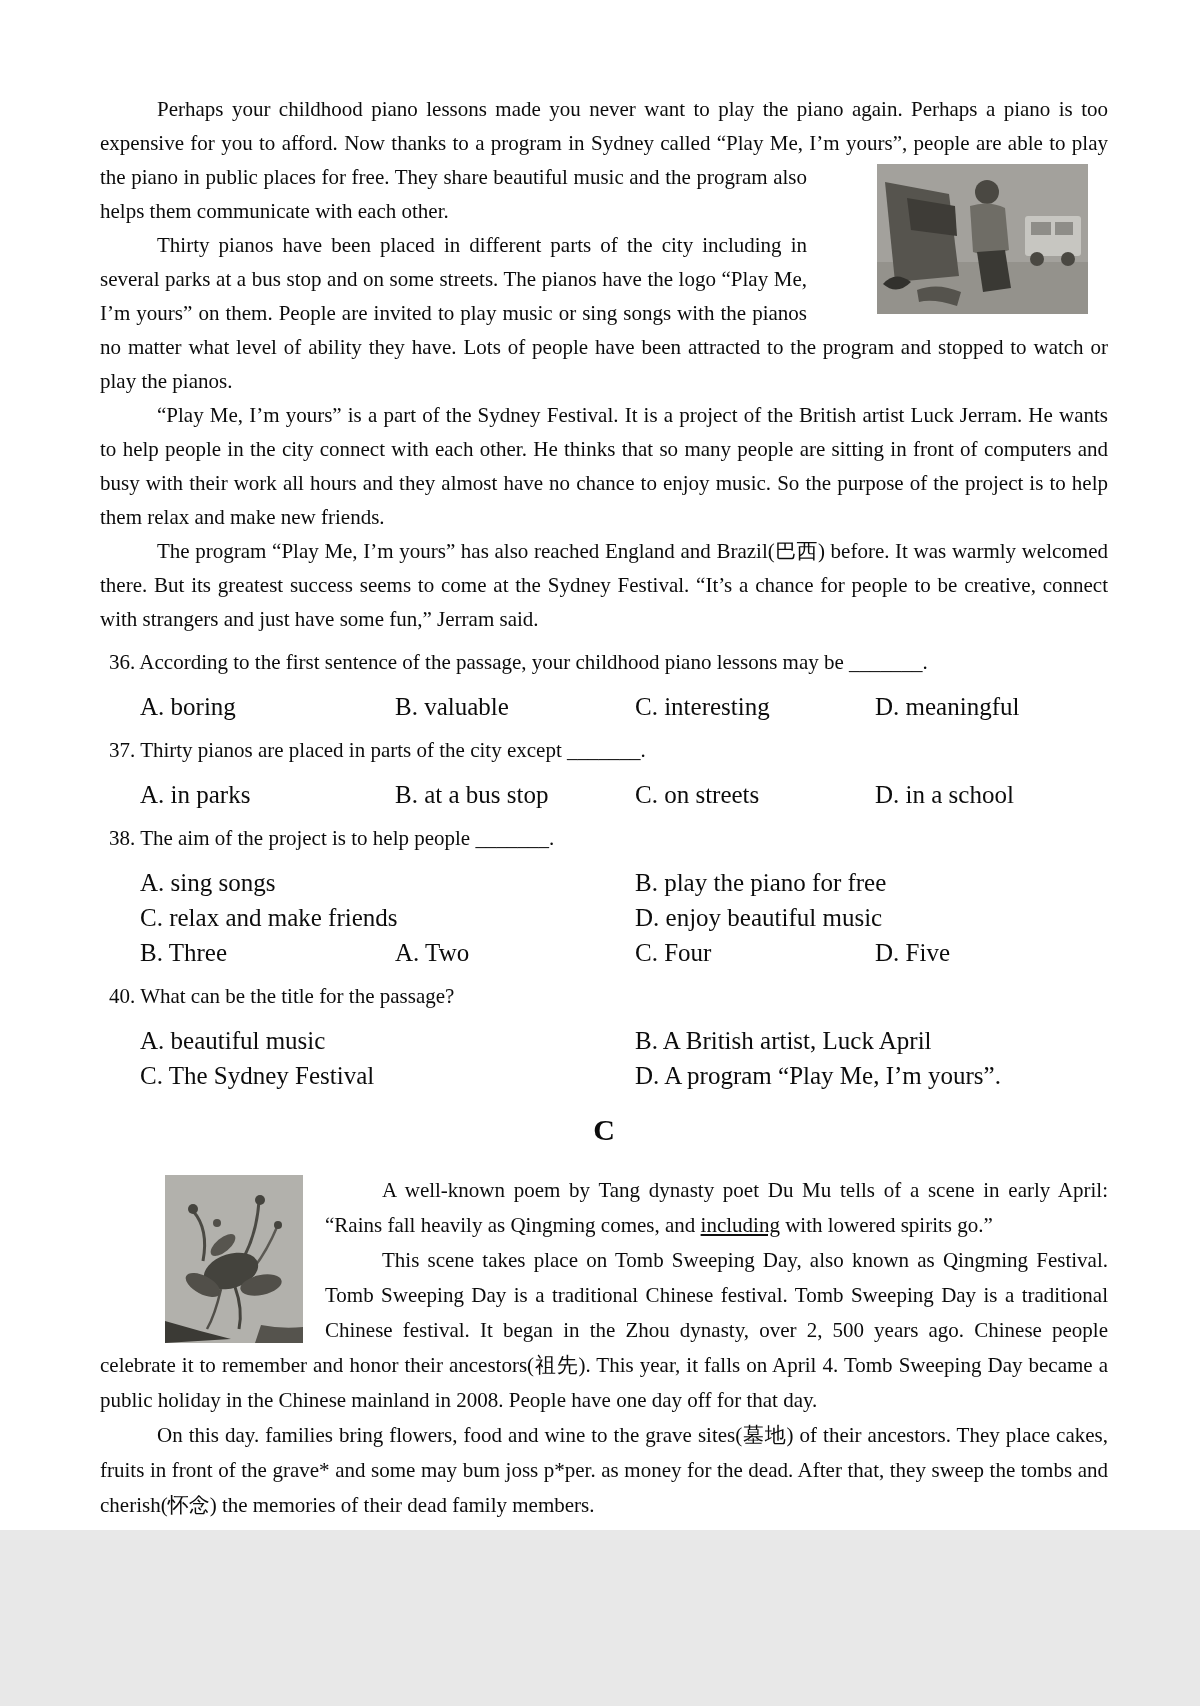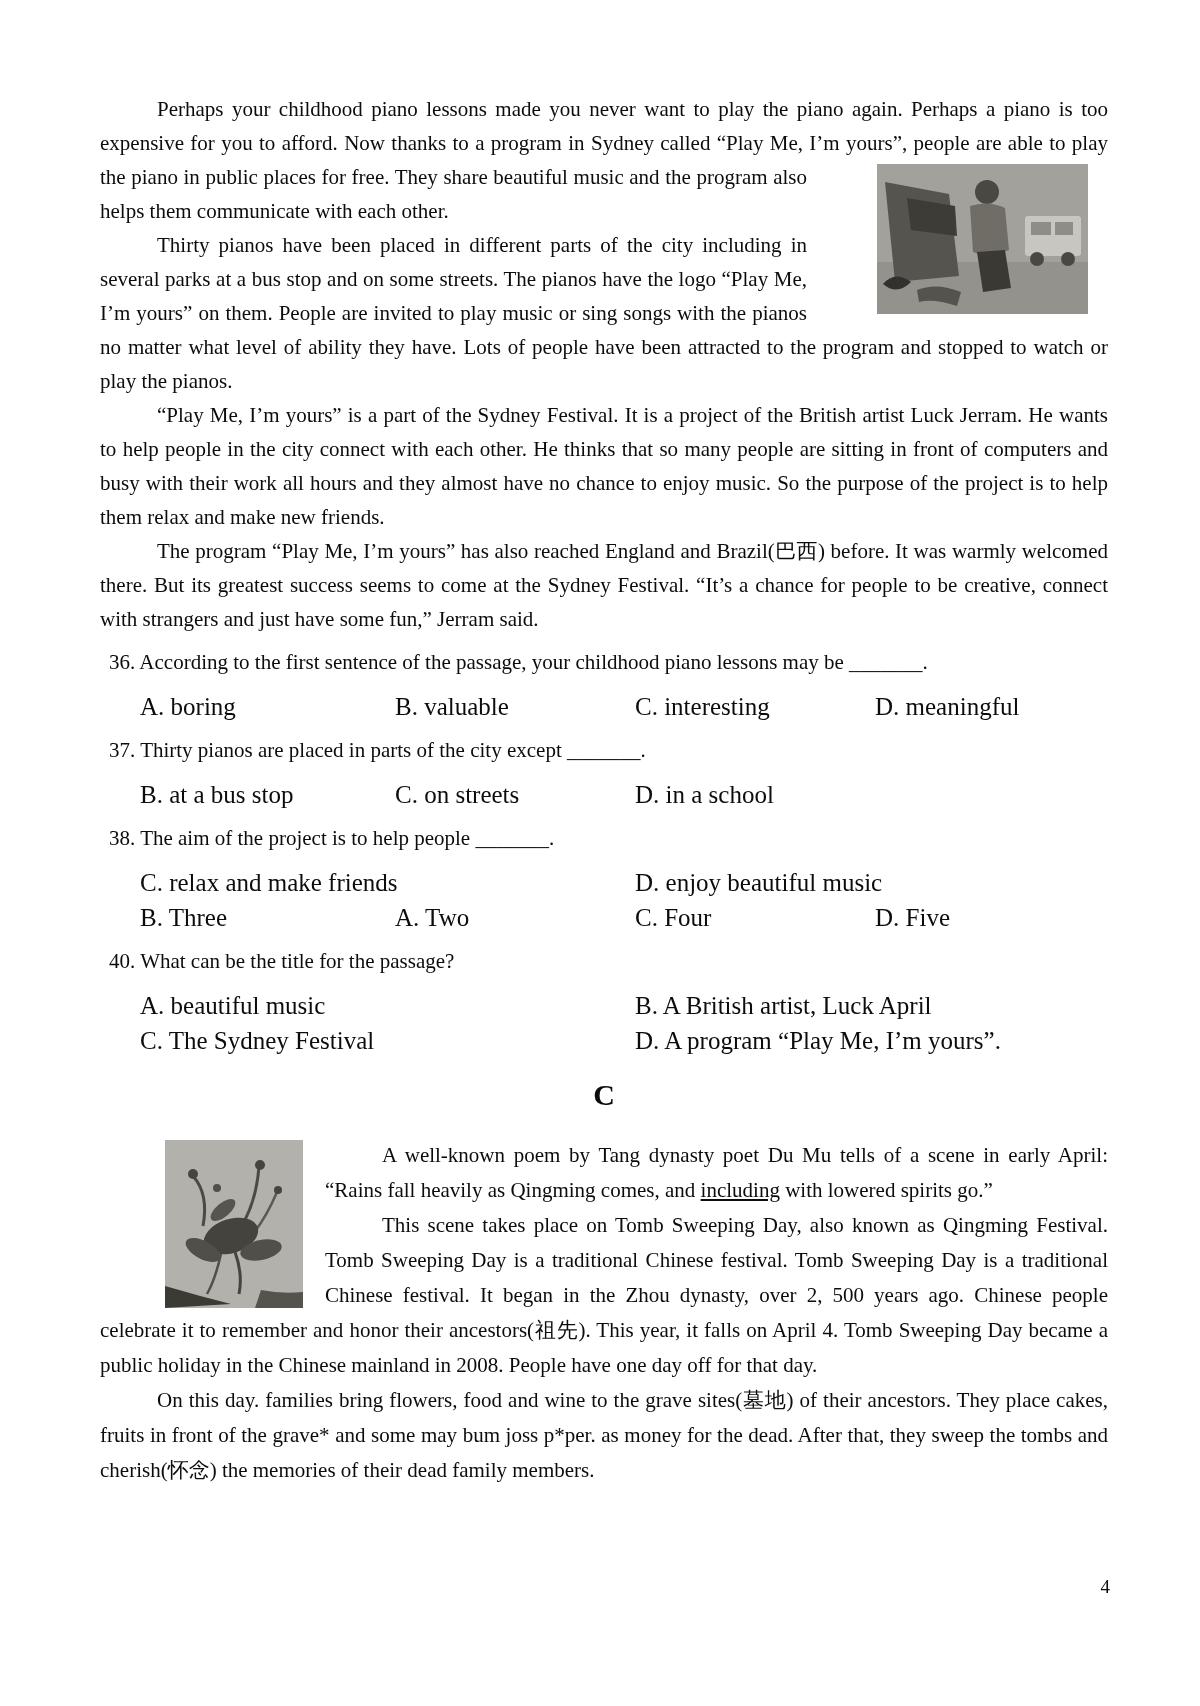--- a/index.html
+++ b/index.html
@@ -1,19 +1,19 @@
 <!DOCTYPE html>
 <html><head>
 <meta charset="utf-8">
 <style>
   html, body { margin: 0; padding: 0; background: #e8e8e8; }
   .page {
     position: relative;
     width: 1200px;
-    height: 1706px;
+    height: 1530px;
     margin: 0 auto;
     box-sizing: border-box;
     padding: 92px 92px 0 100px;
     background: #ffffff;
     font-family: "Liberation Serif", "DejaVu Serif", serif;
     color: #0c0c0c;
     overflow: hidden;
   }
   figure { margin: 0; padding: 0; }
   p.body {
@@ -105,28 +105,33 @@
         <span class="opt">A. boring</span>
         <span class="opt">B. valuable</span>
         <span class="opt">C. interesting</span>
         <span class="opt">D. meaningful</span>
       </div>
     </div>
 
     <div class="q">
       <p class="q-line"><span class="q-num">37.</span> <span>Thirty pianos are placed in parts of the city except _______.</span></p>
       <div class="opts opts-4">
+        <span class="opt">A. in parks</span>
         <span class="opt">B. at a bus stop</span>
         <span class="opt">C. on streets</span>
         <span class="opt">D. in a school</span>
       </div>
     </div>
 
     <div class="q">
       <p class="q-line"><span class="q-num">38.</span> <span>The aim of the project is to help people _______.</span></p>
+      <div class="opts opts-2">
+        <span class="opt">A. sing songs</span>
+        <span class="opt">B. play the piano for free</span>
+      </div>
       <div class="opts opts-2">
         <span class="opt">C. relax and make friends</span>
         <span class="opt">D. enjoy beautiful music</span>
       </div>
     </div>
 
     <div class="q">
       <div class="opts opts-4">
         <span class="opt">B. Three</span>
         <span class="opt">A. Two</span>

